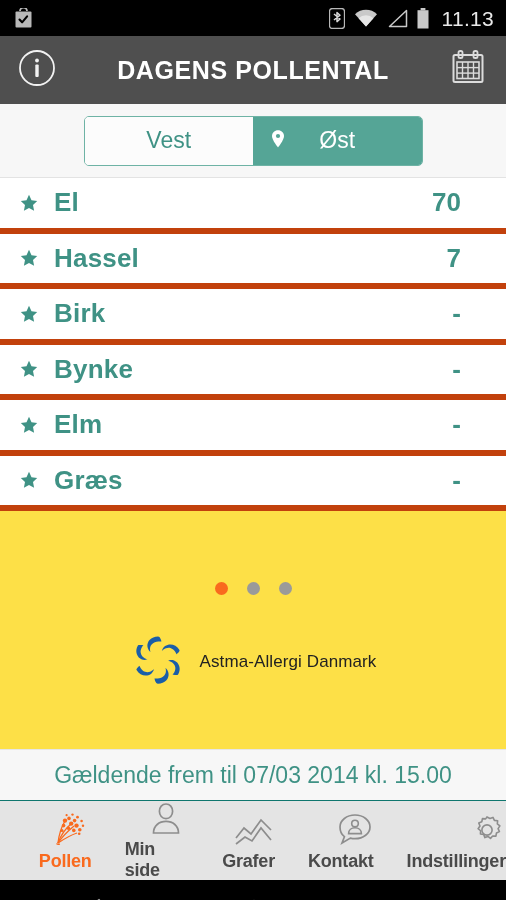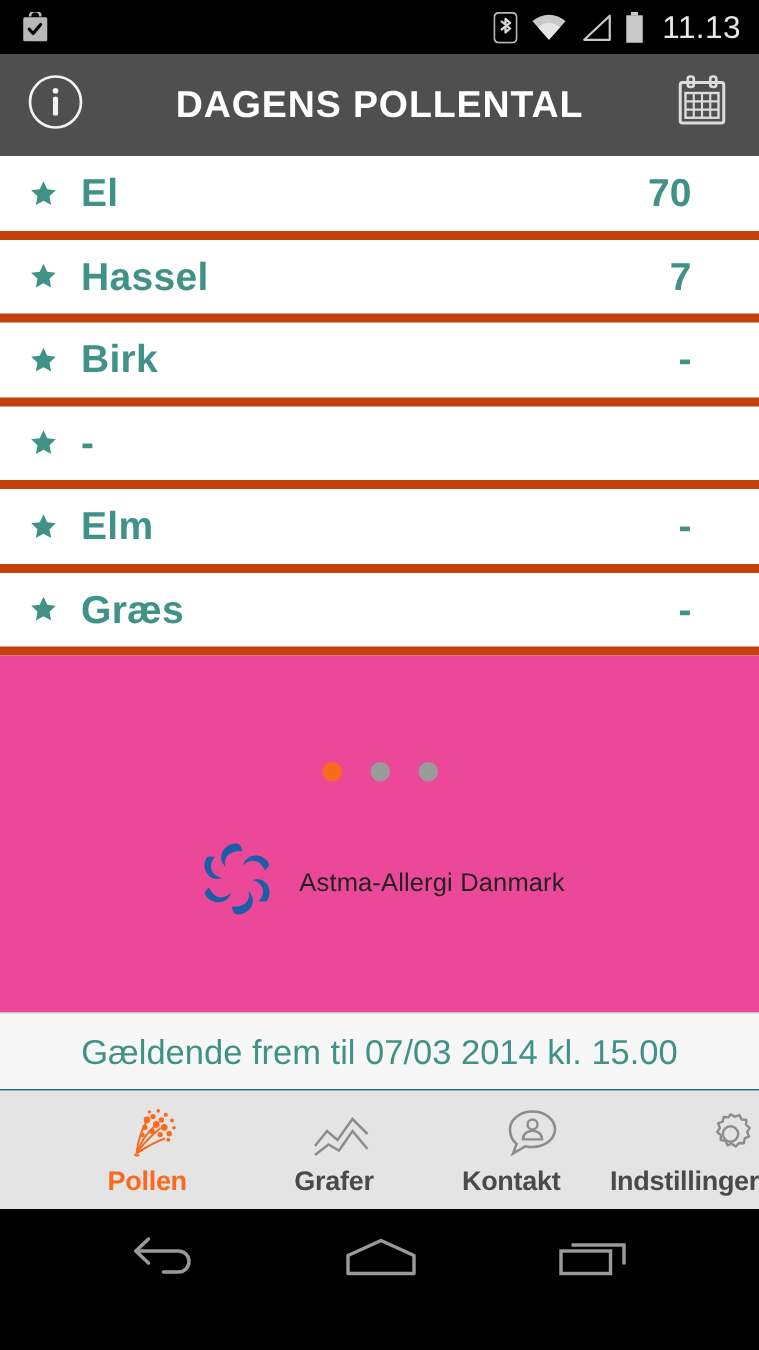--- a/index.html
+++ b/index.html
@@ -77,21 +77,21 @@
     color: #3f9285; font-size: 26px; font-weight: bold;
     flex: 1; letter-spacing: .2px;
   }
   .row .val {
     color: #3f9285; font-size: 26px; font-weight: bold;
     text-align: center;
   }
 
   
   .lower {
-    background: #ec4899;
+    background: #fde047;
     height: 238px;
     display: flex; flex-direction: column; align-items: center;
   }
   .dots { display: flex; gap: 19px; margin-top: 71px; }
   .dot { width: 13px; height: 13px; border-radius: 50%; background: #9a9a9a; cursor: pointer; }
   .dot.active { background: #f96a1e; }
   .brand {
     display: flex; align-items: center; gap: 14px; margin-top: 37px;
   }
   .brand-name { color: #222222; font-size: 17px; letter-spacing: .1px; }
@@ -188,20 +188,36 @@
         <line x1="9" y1="25.1" x2="31" y2="25.1" stroke="#dcdcdc" stroke-width="1.4"></line>
         <line x1="14.5" y1="14" x2="14.5" y2="30.5" stroke="#dcdcdc" stroke-width="1.4"></line>
         <line x1="20" y1="14" x2="20" y2="30.5" stroke="#dcdcdc" stroke-width="1.4"></line>
         <line x1="25.5" y1="14" x2="25.5" y2="30.5" stroke="#dcdcdc" stroke-width="1.4"></line>
         <rect x="10.5" y="3" width="4" height="7" rx="1.6" fill="none" stroke="#dcdcdc" stroke-width="1.8"></rect>
         <rect x="25.5" y="3" width="4" height="7" rx="1.6" fill="none" stroke="#dcdcdc" stroke-width="1.8"></rect>
       </svg>
     </span>
   </div>
 
+  <div class="toggle-wrap">
+    <div class="seg">
+      <div class="seg-btn off">
+        <span>Vest</span>
+      </div>
+      <div class="seg-btn on">
+        <span class="pin">
+          <svg width="14" height="19" viewBox="0 0 14 19">
+            <path d="M7 0.8C3.6.8 1 3.4 1 6.6c0 4.3 6 11.4 6 11.4s6-7.1 6-11.4C13 3.4 10.4.8 7 .8z" fill="#ffffff"></path>
+            <circle cx="7" cy="6.5" r="2.1" fill="#55a596"></circle>
+          </svg>
+        </span>
+        <span>Øst</span>
+      </div>
+    </div>
+  </div>
 
   <div class="list">
 
     <div class="row">
       <span class="star">
         <svg width="18" height="18" viewBox="0 0 18 18">
             <path d="M9 0.8l2.5 5.4 5.7.7-4.2 4 1.1 5.8L9 13.9 3.9 16.7 5 10.9.8 6.9l5.7-.7z" fill="#3f9285"></path>
           </svg>
       </span>
       <span class="name">El</span>
@@ -227,20 +243,21 @@
       <span class="name">Birk</span>
       <span class="val">-</span>
     </div>
 
     <div class="row">
       <span class="star">
         <svg width="18" height="18" viewBox="0 0 18 18">
             <path d="M9 0.8l2.5 5.4 5.7.7-4.2 4 1.1 5.8L9 13.9 3.9 16.7 5 10.9.8 6.9l5.7-.7z" fill="#3f9285"></path>
           </svg>
       </span>
+      <span class="name">Bynke</span>
       <span class="val">-</span>
     </div>
 
     <div class="row">
       <span class="star">
         <svg width="18" height="18" viewBox="0 0 18 18">
             <path d="M9 0.8l2.5 5.4 5.7.7-4.2 4 1.1 5.8L9 13.9 3.9 16.7 5 10.9.8 6.9l5.7-.7z" fill="#3f9285"></path>
           </svg>
       </span>
       <span class="name">Elm</span>
@@ -315,20 +332,29 @@
             <circle cx="20.5" cy="2.6" r="1.2"></circle>
               <circle cx="31" cy="13.8" r="1.2"></circle>
             <circle cx="14.6" cy="3.2" r="1.1"></circle>
               <circle cx="27.2" cy="21.8" r="1.3"></circle>
           </g>
         </svg>
       </span>
       <span class="lbl">Pollen</span>
     </div>
 
+    <div class="tab">
+      <span class="ico">
+        <svg width="34" height="36" viewBox="0 0 34 36">
+          <path d="M17 4c4 0 6.6 3.2 6.6 7.3 0 4-2.7 7.4-6.6 7.4s-6.6-3.4-6.6-7.4C10.4 7.2 13 4 17 4z" fill="none" stroke="#8d8d8d" stroke-width="1.7"></path>
+          <path d="M4.5 33c0-7.2 5.6-11.6 12.5-11.6S29.5 25.8 29.5 33z" fill="none" stroke="#8d8d8d" stroke-width="1.7"></path>
+        </svg>
+      </span>
+      <span class="lbl">Min side</span>
+    </div>
 
     <div class="tab">
       <span class="ico">
         <svg width="42" height="34" viewBox="0 0 42 34">
           <polyline points="3,24 11,14 18,20 28,6 38,16" fill="none" stroke="#8d8d8d" stroke-width="1.7"></polyline>
           <polyline points="3,30 12,23 19,27 28,14 38,26" fill="none" stroke="#8d8d8d" stroke-width="1.7"></polyline>
         </svg>
       </span>
       <span class="lbl">Grafer</span>
     </div>

